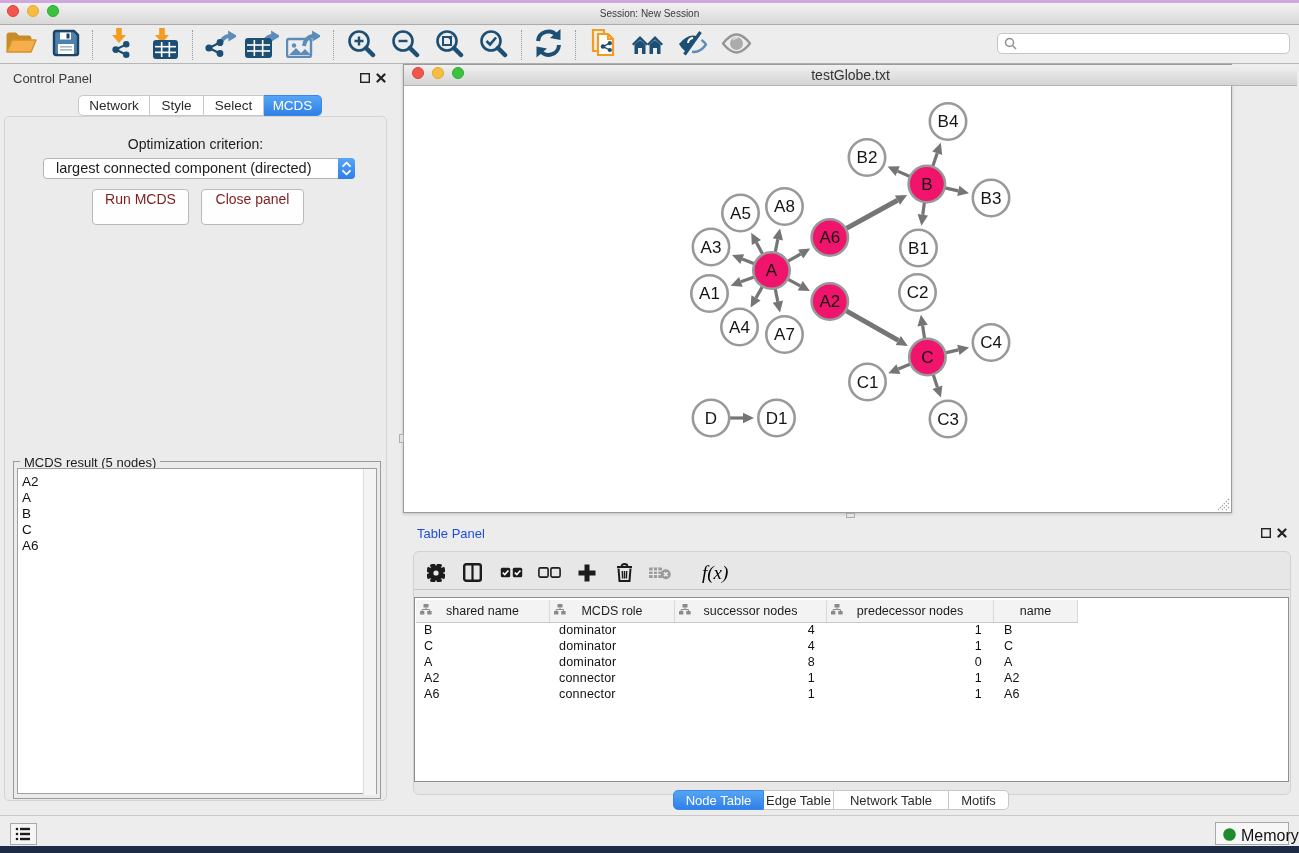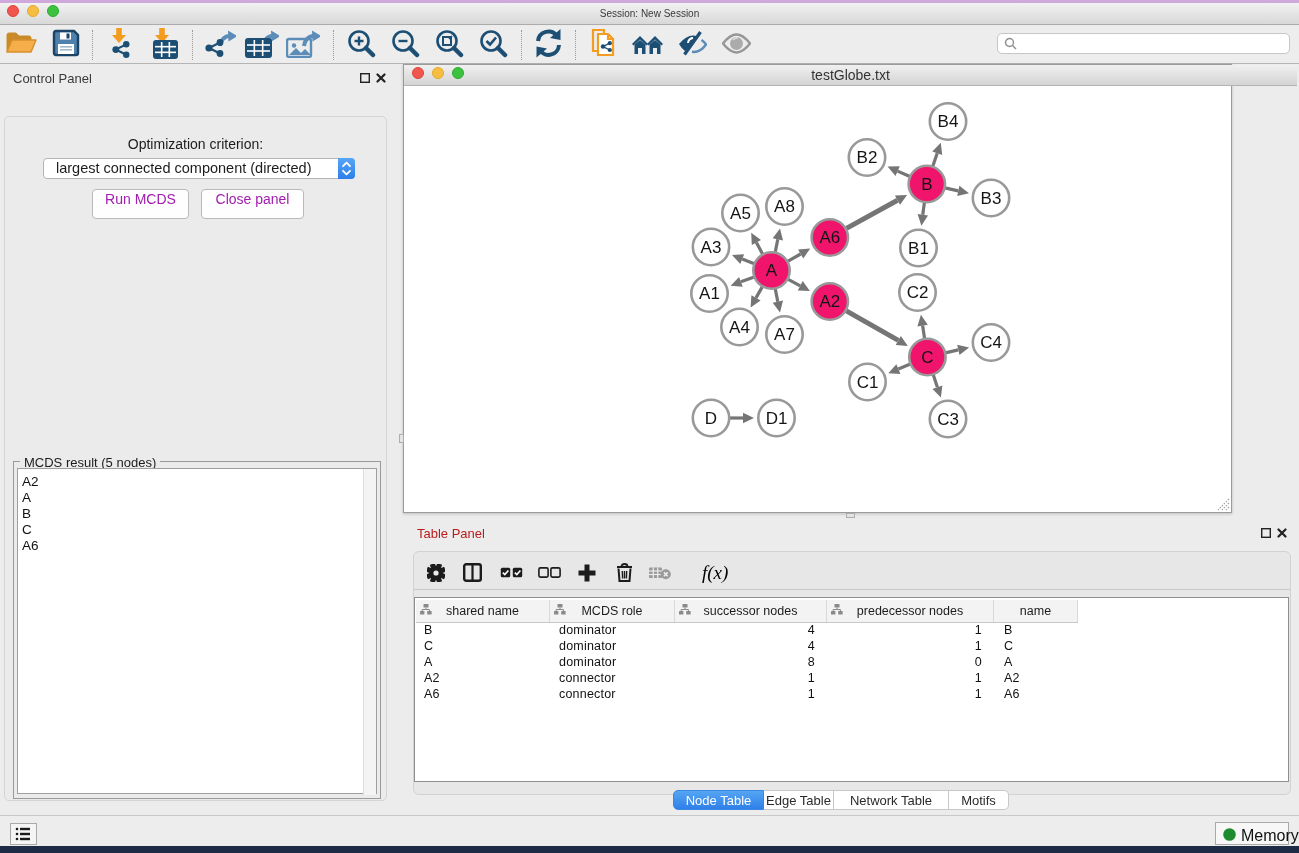--- a/index.html
+++ b/index.html
@@ -22,34 +22,34 @@
 #cpanel .ptitle { left:13px; top:7px; font-size:13px; color:#3a3a3a; }
 .tabrow { font-size:13.5px; color:#2a2a2a; }
 .tab { display:inline-block; text-align:center; background:#fff; border:1px solid #C8C8C8; border-left:none; height:21px; line-height:20px; vertical-align:top;}
 .tab.first { border-left:1px solid #C8C8C8; border-radius:5px 0 0 5px; }
 .tab.last { border-radius:0 5px 5px 0; }
 .tab.sel { background:linear-gradient(#55A5F4,#2F80E8); color:#fff; border-color:#3A86E4; }
 #cpbody { left:4px; top:52px; width:383px; height:685px; background:#EBEBEB; border:1px solid #D4D4D4; border-radius:5px; }
 #optlabel { left:0; top:72px; width:391px; text-align:center; font-size:14px; color:#1c1c1c; }
 #dropdown { left:43px; top:94px; width:312px; height:21px; background:#fff; border:1px solid #B4B4B4; border-radius:4px; font-size:14.5px; color:#1c1c1c; line-height:19px; padding-left:12px; }
 #ddbtn { right:-1px; top:-1px; width:17px; height:21px; border-radius:0 4px 4px 0; background:linear-gradient(#57A6F5,#2D7EEA); color:#fff; }
-.btn { height:30px; background:#FEFEFE; border:1px solid #B9B9B9; border-radius:4px; font-size:14px; color:#a21caf; text-align:center; line-height:18px; }
+.btn { height:36px; background:#FEFEFE; border:1px solid #B9B9B9; border-radius:4px; font-size:14px; color:#7f1d1d; text-align:center; line-height:18px; }
 #fieldset { left:13px; top:397px; width:368px; height:338px; border:1px solid #9a9a9a; }
 #fieldlegend { left:20px; top:391px; background:#EBEBEB; padding:0 4px; font-size:13px; color:#1c1c1c; }
 #mcdslist { left:17px; top:404px; width:360px; height:326px; background:#fff; border:1px solid #9f9f9f; font-size:13.5px; color:#111; padding-top:4px; }
 #mcdslist .li { padding:1px 0 1px 4px; height:16px; line-height:15px;}
 #mcdsscroll { left:363px; top:405px; width:13px; height:326px; background:#F4F4F4; border-left:1px solid #DDD; }
 
 
 #netwin { left:403px; top:64px; width:829px; height:449px; background:#fff; border:1px solid #9B9B9B; box-shadow:0 1px 3px rgba(0,0,0,.2); }
 #nettitle { left:0; top:0; width:893px; height:21px; background:linear-gradient(#F0F0F0,#D4D4D4); border-bottom:1px solid #B3B3B3; }
 #nettitle .title { width:100%; text-align:center; font-size:14px; color:#333; line-height:21px; }
 
 
-#tpanel-title { left:417px; top:526px; font-size:13px; color:#b91c1c; }
+#tpanel-title { left:417px; top:526px; font-size:13px; color:#1d4ed8; }
 #tcontainer { left:413px; top:551px; width:878px; height:244px; background:#E7E7E7; border:1px solid #D2D2D2; border-radius:6px; }
 #ttoolbar { left:414px; top:556px; width:876px; height:34px; border-bottom:1px solid #C9C9C9; }
 #ttable { left:414px; top:597px; width:875px; height:185px; background:#fff; border:1px solid #8f8f8f; }
 .hcell { top:2px; height:22px; background:#F3F3F3; border-right:1px solid #D9D9D9; font-size:12.5px; color:#1c1c1c; text-align:center; line-height:22px; }
 .tcell { position:absolute; height:16px; line-height:16px; font-size:12.5px; letter-spacing:0.2px; color:#111; }
 #btabs { left:673px; top:790px; height:20px; font-size:13px; }
 .btab { display:inline-block; height:20px; line-height:19px; text-align:center; background:#fff; border:1px solid #C8C8C8; border-left:none; color:#2a2a2a; vertical-align:top;}
 .btab.first { border-left:1px solid #C8C8C8; border-radius:5px 0 0 5px; }
 .btab.last { border-radius:0 5px 5px 0; }
 .btab.sel { background:linear-gradient(#55A5F4,#2F80E8); color:#fff; border-color:#3A86E4; }
@@ -211,20 +211,23 @@
   </div>
 </div>
 
 <div class="abs" id="cpanel">
   <div class="abs ptitle">Control Panel</div>
   <svg class="abs" style="left:360px;top:9px" width="27" height="11" viewBox="0 0 27 11">
       <rect x="0.7" y="0.7" width="8.6" height="8.6" fill="none" stroke="#222" stroke-width="1.4"></rect>
       <path d="M17.5 1.5 L24.5 8.5 M24.5 1.5 L17.5 8.5" stroke="#222" stroke-width="2.2" stroke-linecap="round"></path>
     </svg>
   <div class="abs" id="cpbody"></div>
+  <div class="abs tabrow" style="left:78px; top:31px;">
+    <div class="tab first" style="width:72px">Network</div><div class="tab" style="width:54px">Style</div><div class="tab" style="width:60px">Select</div><div class="tab last sel" style="width:58px">MCDS</div>
+  </div>
   <div class="abs" id="dropdown">largest connected component (directed)
     <div class="abs" id="ddbtn"><svg width="17" height="21" viewBox="0 0 17 21">
           <path d="M5 8.2 L8.5 4.6 L12 8.2" fill="none" stroke="#fff" stroke-width="1.8" stroke-linecap="round" stroke-linejoin="round"></path>
           <path d="M5 12.8 L8.5 16.4 L12 12.8" fill="none" stroke="#fff" stroke-width="1.8" stroke-linecap="round" stroke-linejoin="round"></path>
         </svg></div>
   </div>
   <div class="abs" id="optlabel">Optimization criterion:</div>
   <div class="abs btn" style="left:92px; top:125px; width:97px;">Run MCDS</div>
   <div class="abs btn" style="left:201px; top:125px; width:103px;">Close panel</div>
   <div class="abs" id="fieldset"></div>

